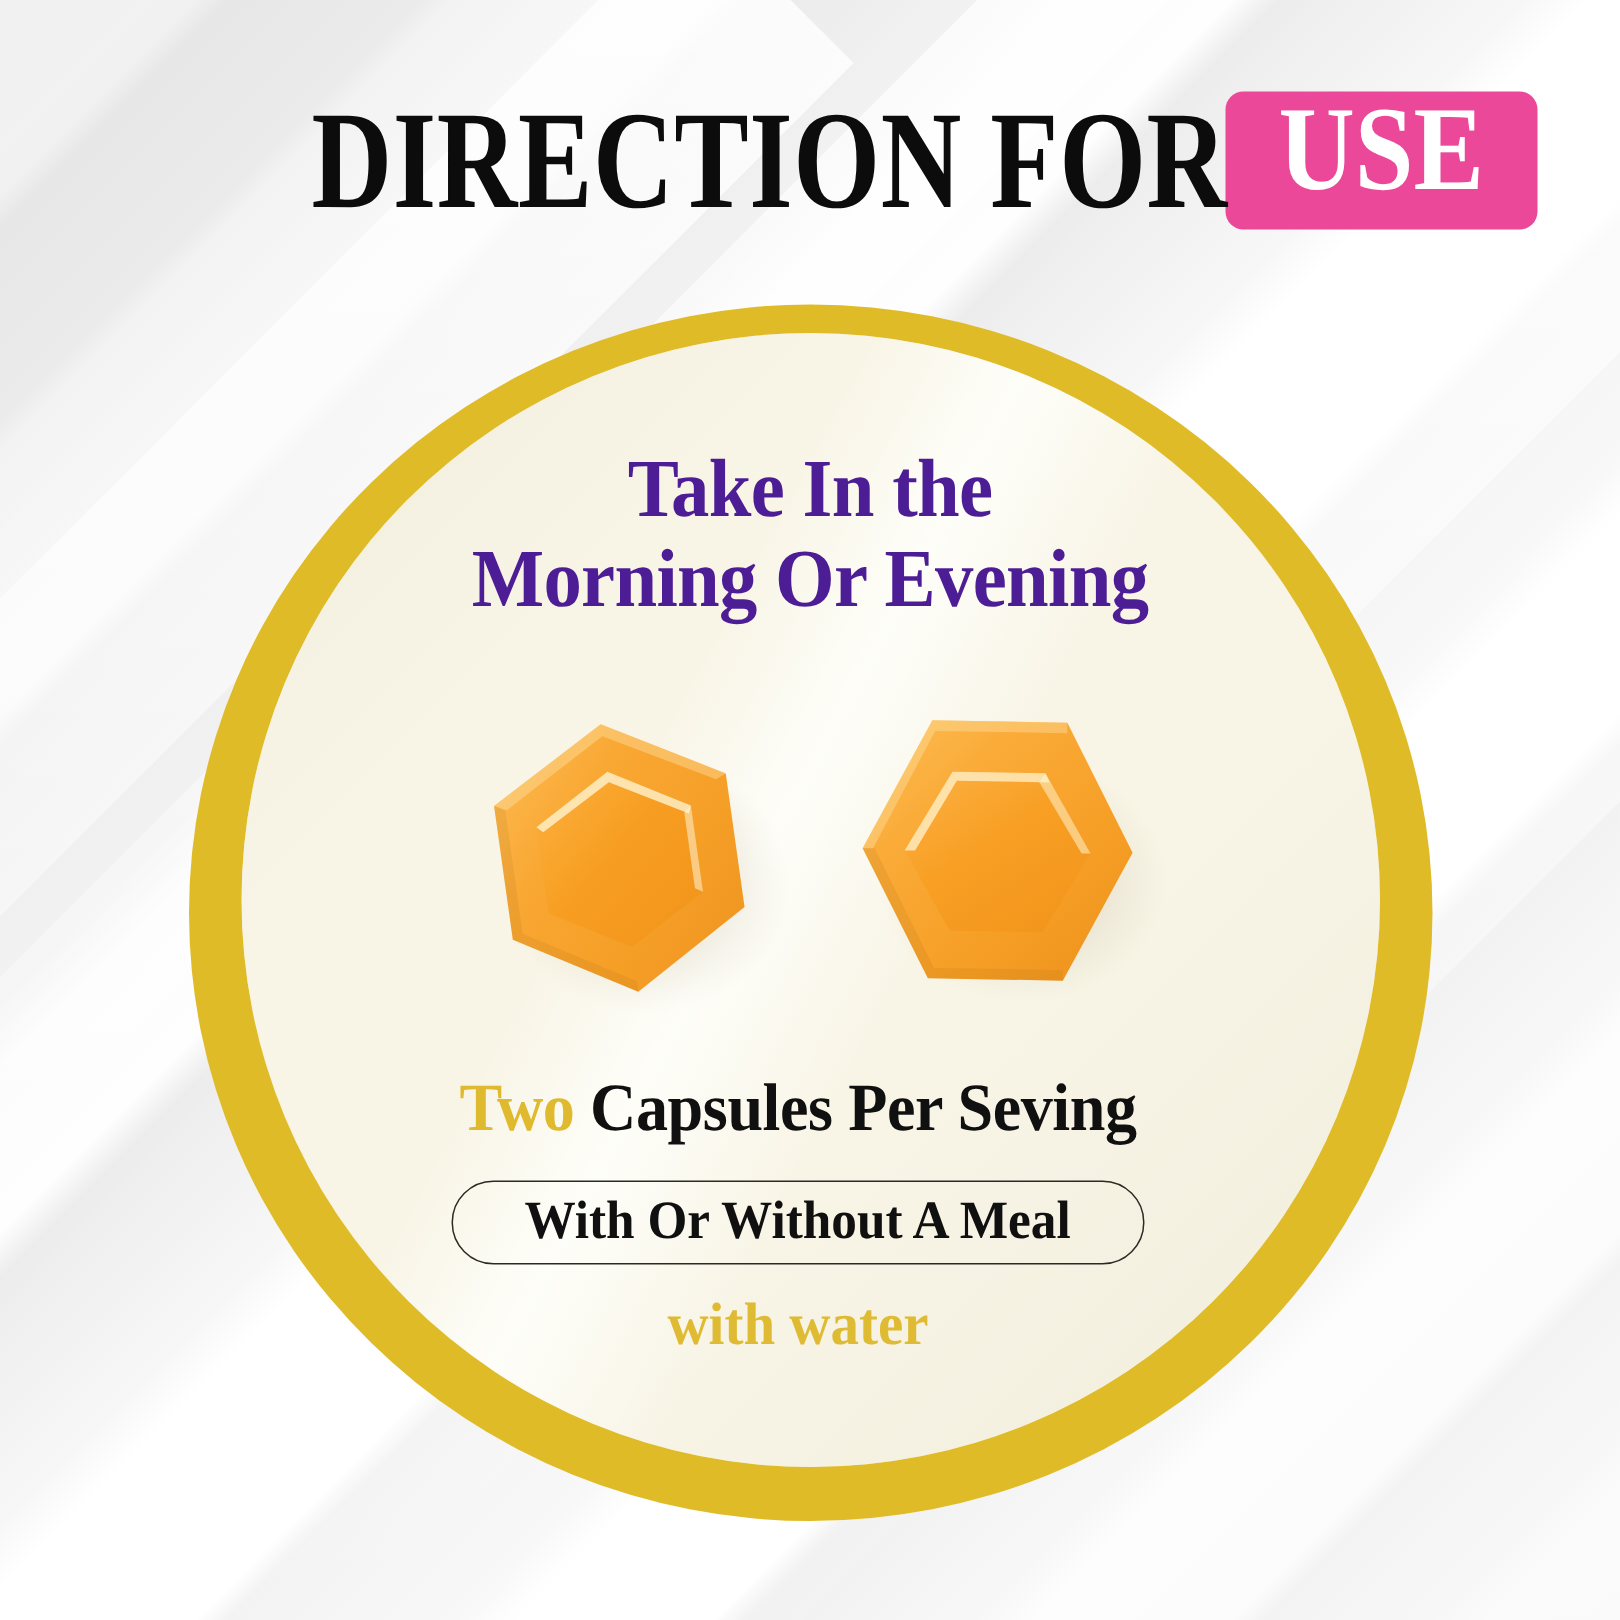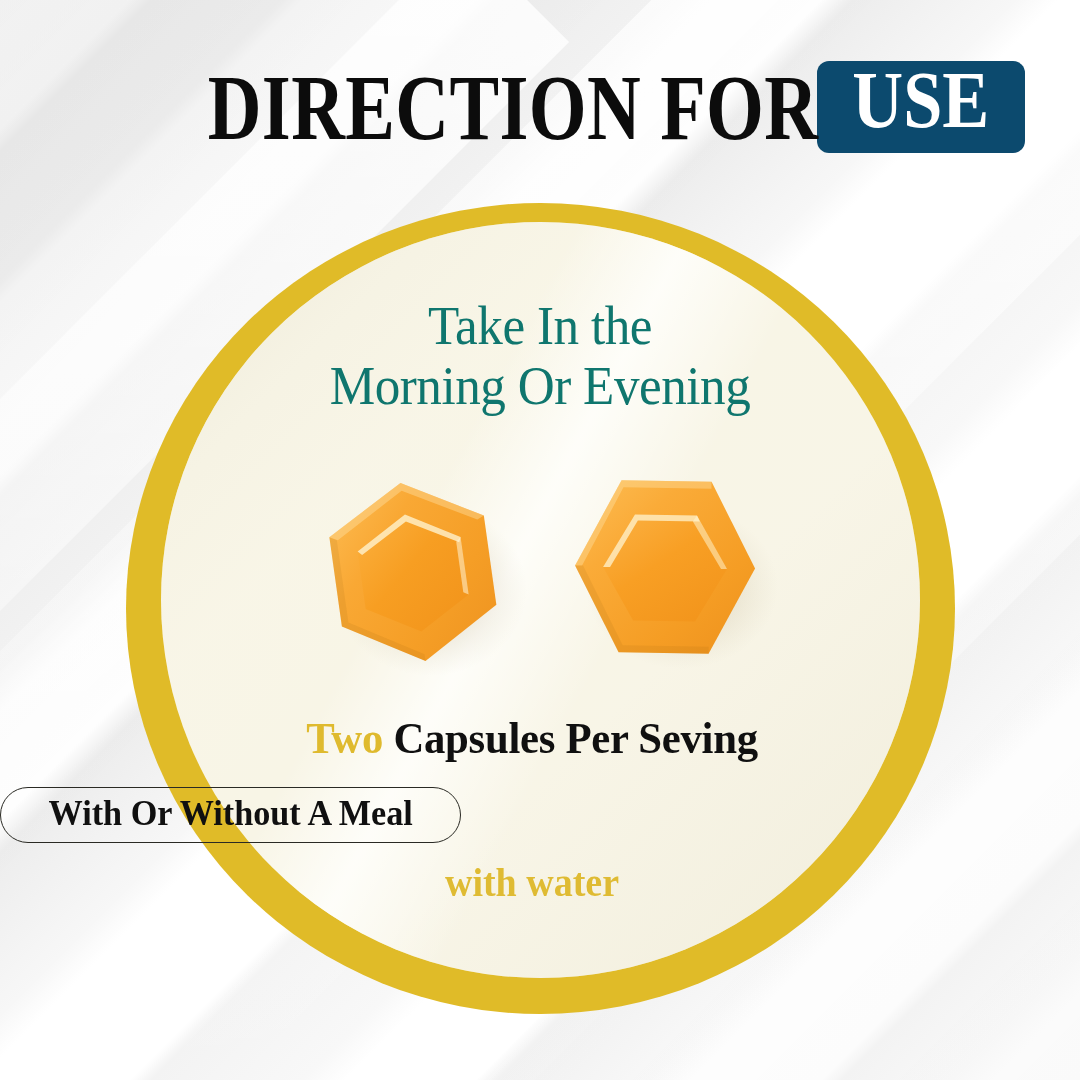--- a/index.html
+++ b/index.html
@@ -68,21 +68,21 @@
     font-weight:700;
     font-size:93px;
     line-height:1;
     letter-spacing:0.5px;
     color:#0c0c0c;
     transform:scaleX(0.80);
     transform-origin:right center;
     white-space:nowrap;
   }
   .use-badge {
-    background:#0c4a6e;
+    background:#ec4899;
     border-radius:12px;
     padding:7px 26px 21px 26px;
     display:flex; align-items:center; justify-content:center;
     min-width:206px;
     height:92px;
     margin-left:-24px;
   }
   .use-badge .use-text {
     font-family:"Liberation Serif", serif;
     font-weight:700;
@@ -126,23 +126,23 @@
     position:absolute; inset:0;
     background:linear-gradient(118deg, rgba(255,255,252,0.0) 36%, rgba(255,255,252,0.85) 46%, rgba(255,255,252,0.0) 58%);
   }
 
   
   .headline {
     position:absolute;
     left:0; right:0; top:299px;
     text-align:center;
     z-index:7;
-    color:#0f766e;
-    font-family:"Liberation Serif", serif;
-    font-weight:400;
+    color:#4c1d95;
+    font-family:"Liberation Serif", serif;
+    font-weight:700;
     line-height:0.99;
   }
   .headline .l1 { font-size:55px; display:block; transform:scaleX(0.93); letter-spacing:-0.5px; }
   .headline .l2 { font-size:55px; display:block; transform:scaleX(0.93); letter-spacing:-0.5px; margin-top:6px; }
 
   
   .pills {
     position:absolute;
     left:0; right:0; top:450px;
     height:230px;
@@ -163,21 +163,21 @@
     font-weight:700;
     font-size:45px;
     line-height:1;
     color:#101010;
     transform:scaleX(0.95);
     letter-spacing:-0.3px;
   }
   .serving .gold { color:#DFBA2E; }
 
   .meal-wrap {
-    display:flex; justify-content:flex-start;
+    display:flex; justify-content:center;
     margin-top:26px;
   }
   .meal-pill {
     border:1.6px solid #2a2a24;
     border-radius:999px;
     padding:7px 38px 11px 38px;
     display:inline-flex;
     align-items:center; justify-content:center;
     background:transparent;
   }

